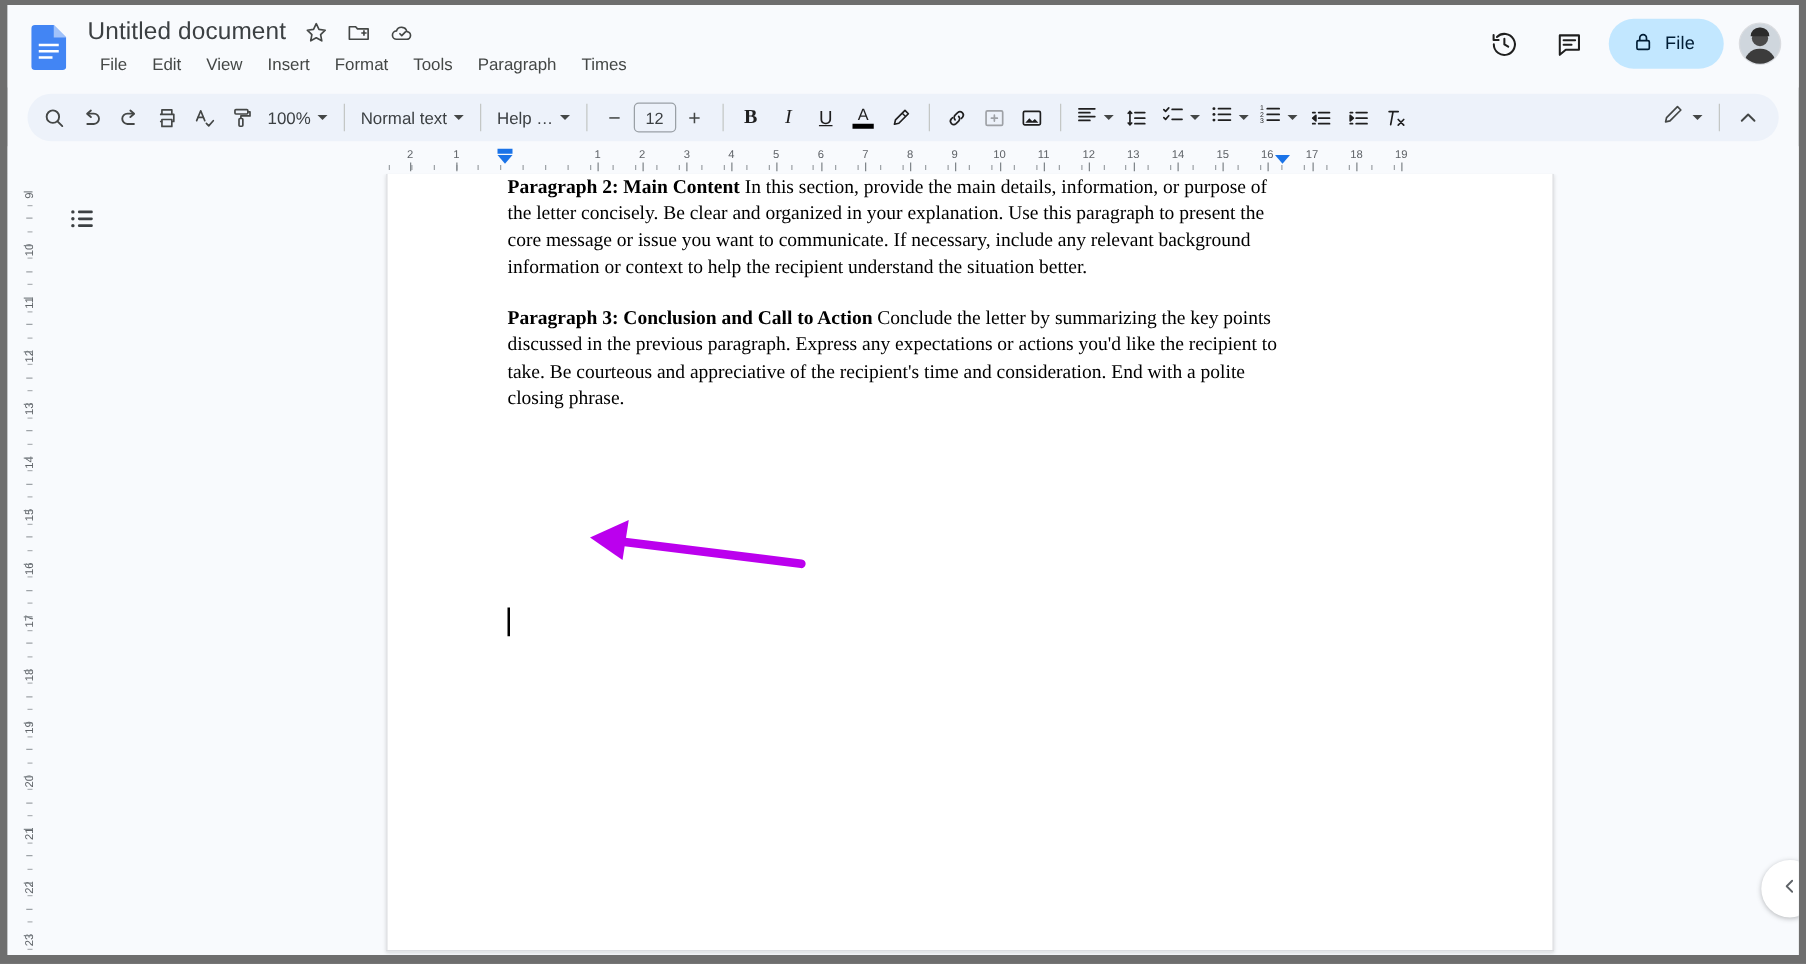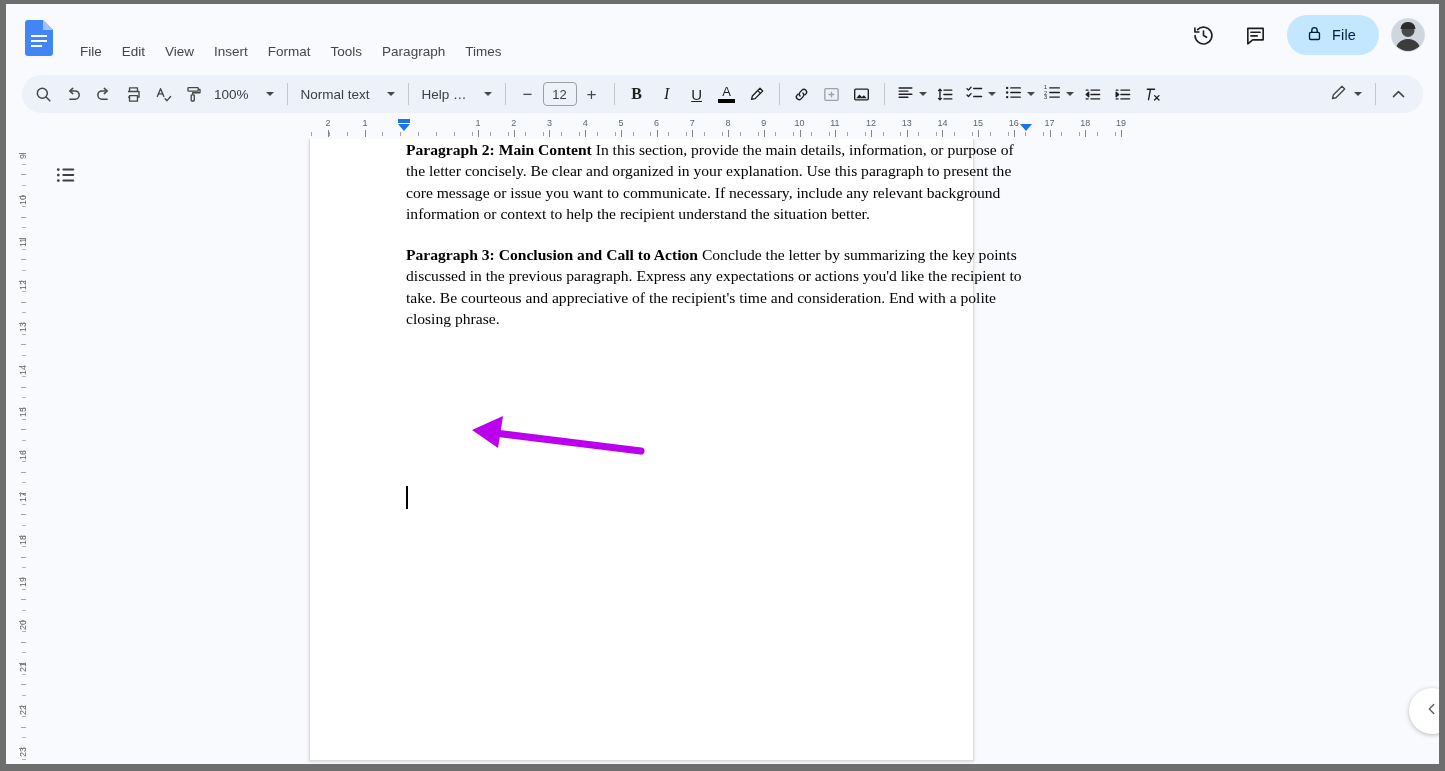--- a/index.html
+++ b/index.html
@@ -91,21 +91,21 @@
     width: 30px; height: 30px; border-radius: 4px;
     display: flex; align-items: center; justify-content: center;
     cursor: pointer; flex: none; border: none; background: transparent;
   }
   .tb-sep {
     width: 1px; height: 22px; background: #c4c7c5;
     margin: 0 7px; flex: none;
   }
   .tb-drop {
     height: 30px; border-radius: 4px; display: flex; align-items: center;
-    gap: 17px; padding: 0 6px; cursor: pointer; flex: none; border: none;
+    gap: 5px; padding: 0 6px; cursor: pointer; flex: none; border: none;
     background: transparent;
   }
   .tb-drop-label {
     font-size: 13.5px; color: #3c4043; white-space: nowrap;
   }
   .caret {
     width: 0; height: 0; border-left: 4px solid transparent;
     border-right: 4px solid transparent; border-top: 4.5px solid #444746;
     flex: none;
   }
@@ -156,21 +156,21 @@
     background: #f8fafd; overflow: hidden;
   }
   .outline-btn {
     position: absolute; left: 20px; top: 18px;
     width: 36px; height: 36px; border-radius: 50%;
     display: flex; align-items: center; justify-content: center;
     cursor: pointer;
   }
   .page {
     position: absolute; left: 281px; top: 0px;
-    width: 665px; height: 622px;
+    width: 934px; height: 622px;
     background: #ffffff;
     border: 1px solid #dadce0; border-top: none;
     box-shadow: 0 1px 3px rgba(60,64,67,.18);
   }
   .doc-body {
     position: absolute; left: 96px; top: 0px;
     width: 625px;
     font-family: "Liberation Serif", serif;
     font-size: 15.6px; color: #000; line-height: 21.3px;
   }
@@ -211,20 +211,43 @@
     <div class="doc-icon">
       <svg width="28" height="36" viewBox="0 0 28 36">
         <path d="M3 0h15l10 10v23a3 3 0 0 1-3 3H3a3 3 0 0 1-3-3V3a3 3 0 0 1 3-3z" fill="#4285f4"></path>
         <path d="M18 0l10 10H18z" fill="#a1c2fa"></path>
         <rect x="6" y="15" width="16" height="2" fill="#fff"></rect>
         <rect x="6" y="20" width="16" height="2" fill="#fff"></rect>
         <rect x="6" y="25" width="11" height="2" fill="#fff"></rect>
       </svg>
     </div>
 
+    <div class="title-row">
+      <span class="doc-title">Untitled document</span>
+
+      <span class="hdr-icon">
+        <svg width="20" height="20" viewBox="0 0 24 24" fill="none" stroke="#444746" stroke-width="1.6" stroke-linejoin="round">
+          <path d="M12 3.5l2.6 5.5 6 .8-4.4 4.2 1.1 6-5.3-2.9-5.3 2.9 1.1-6L3.4 9.8l6-.8z"></path>
+        </svg>
+      </span>
+
+      <span class="hdr-icon">
+        <svg width="20" height="20" viewBox="0 0 24 24" fill="none" stroke="#444746" stroke-width="1.6" stroke-linejoin="round">
+          <path d="M3 6.5h6l1.8 2H21v10H3z"></path>
+          <path d="M15 12.5h4M17 10.5v4" stroke-linecap="round"></path>
+        </svg>
+      </span>
+
+      <span class="hdr-icon">
+        <svg width="22" height="20" viewBox="0 0 24 24" fill="none" stroke="#444746" stroke-width="1.6" stroke-linejoin="round" stroke-linecap="round">
+          <path d="M6.5 18.5a4 4 0 0 1-.3-8 5.2 5.2 0 0 1 10 .6 3.7 3.7 0 0 1-.4 7.4z"></path>
+          <path d="M9.5 13.2l1.8 1.8 3.5-3.6"></path>
+        </svg>
+      </span>
+    </div>
 
     <div class="menu-row">
       <div class="menu-item">File</div>
       <div class="menu-item">Edit</div>
       <div class="menu-item">View</div>
       <div class="menu-item">Insert</div>
       <div class="menu-item">Format</div>
       <div class="menu-item">Tools</div>
       <div class="menu-item">Paragraph</div>
       <div class="menu-item">Times</div>

